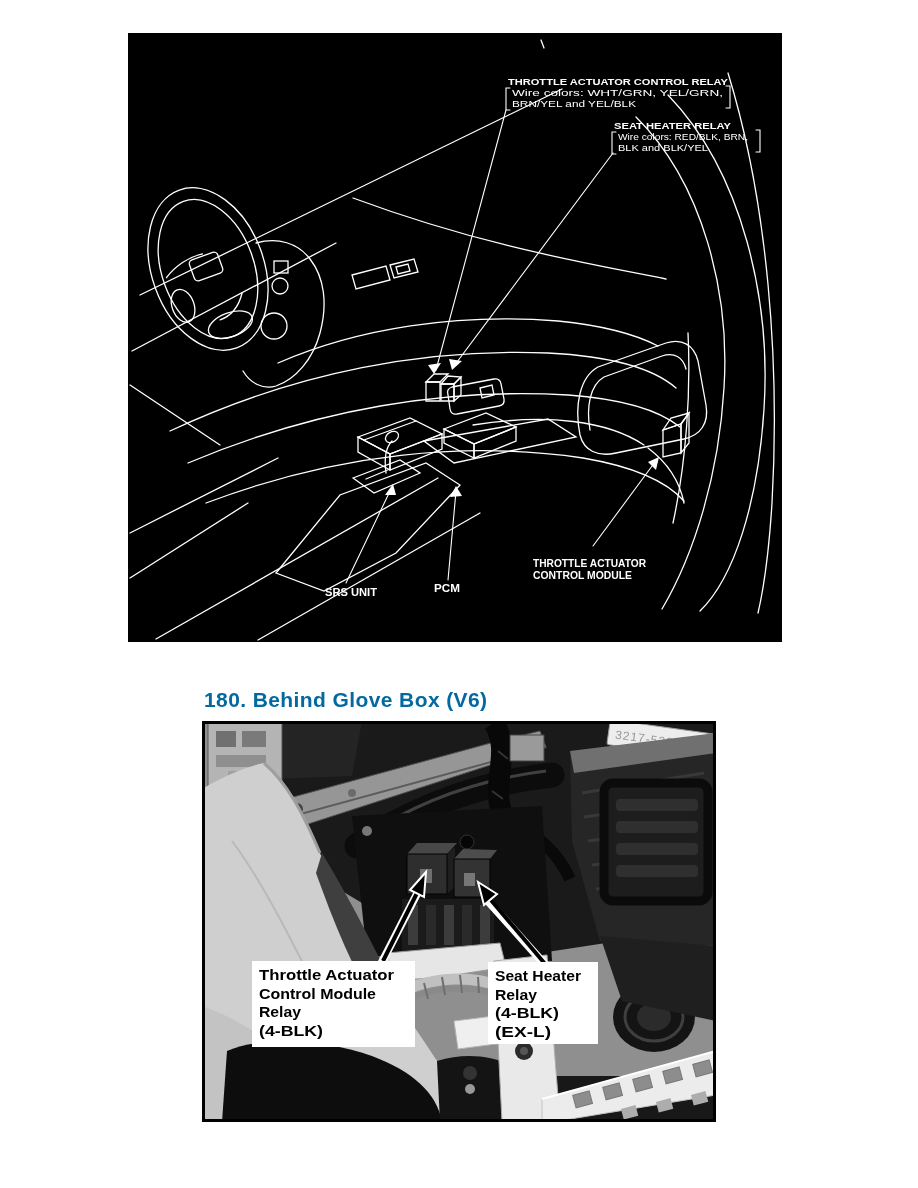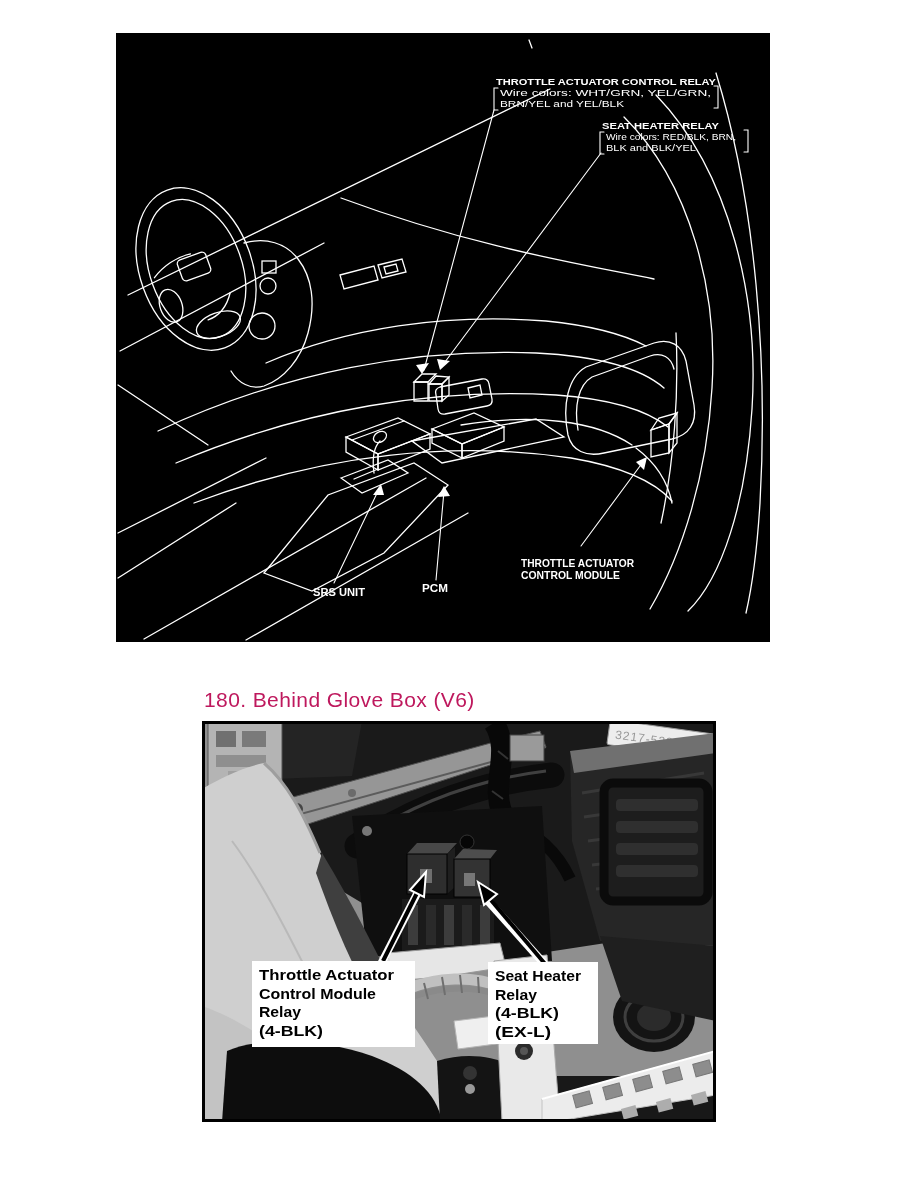--- a/index.html
+++ b/index.html
@@ -1,21 +1,21 @@
 <!DOCTYPE html>
 <html><head>
 <meta charset="utf-8">
 <style>
   html,body{margin:0;padding:0;background:#fff;}
   .page{position:relative;width:918px;height:1188px;background:#fff;overflow:hidden;
         font-family:"Liberation Sans",sans-serif;}
-  .diagram-wrap{position:absolute;left:116px;top:33px;width:654px;height:609px;background:#22c55e;}
+  .diagram-wrap{position:absolute;left:128px;top:33px;width:654px;height:609px;background:#22c55e;}
   .diagram-wrap svg{display:block;}
-  .fig-heading{position:absolute;left:204px;top:688px;font-size:21px;font-weight:normal;
-        color:#be185d;letter-spacing:.4px;white-space:nowrap;}
+  .fig-heading{position:absolute;left:204px;top:688px;font-size:21px;font-weight:bold;
+        color:#0369a1;letter-spacing:.4px;white-space:nowrap;}
   .photo-wrap{position:absolute;left:202px;top:721px;width:514px;height:401px;}
   .photo-wrap svg{display:block;}
   text{font-family:"Liberation Sans",sans-serif;}
 </style>
 </head>
 <body>
 
 <div class="page">
 
   <div class="diagram-wrap">

